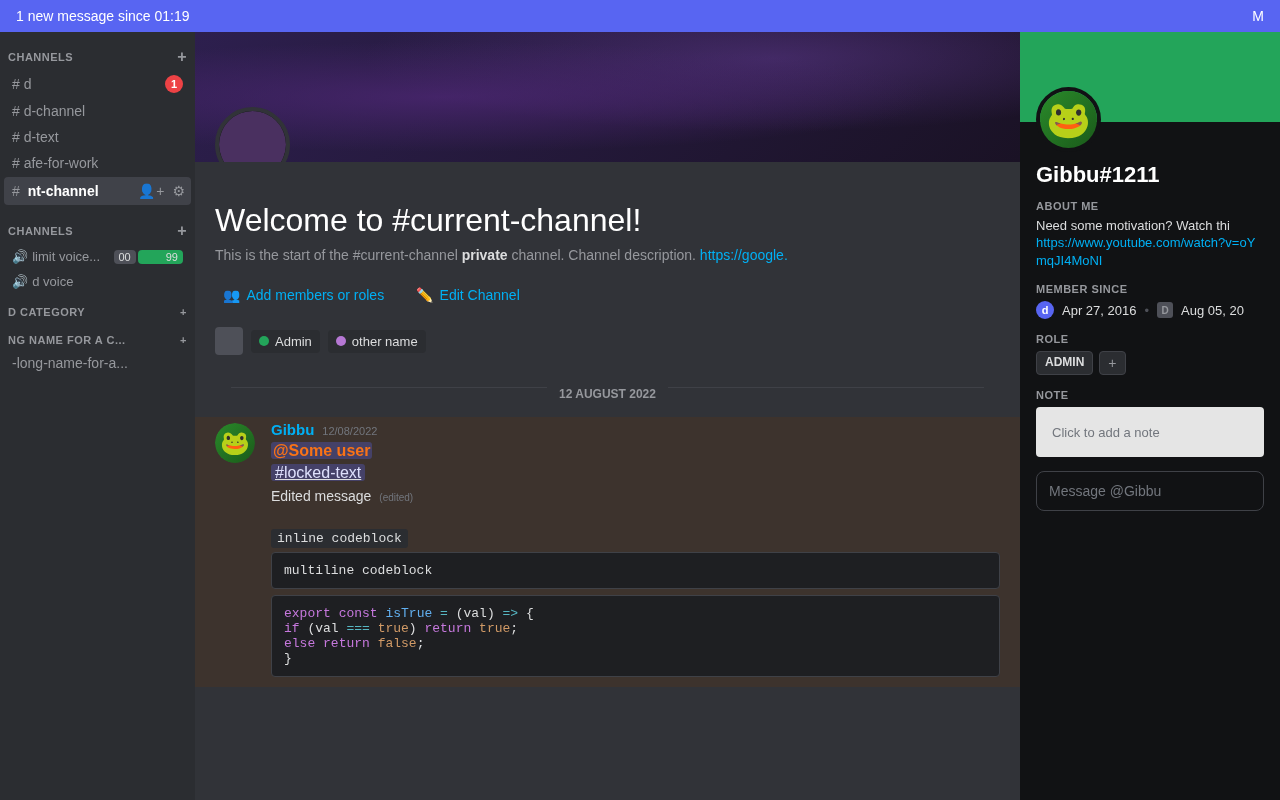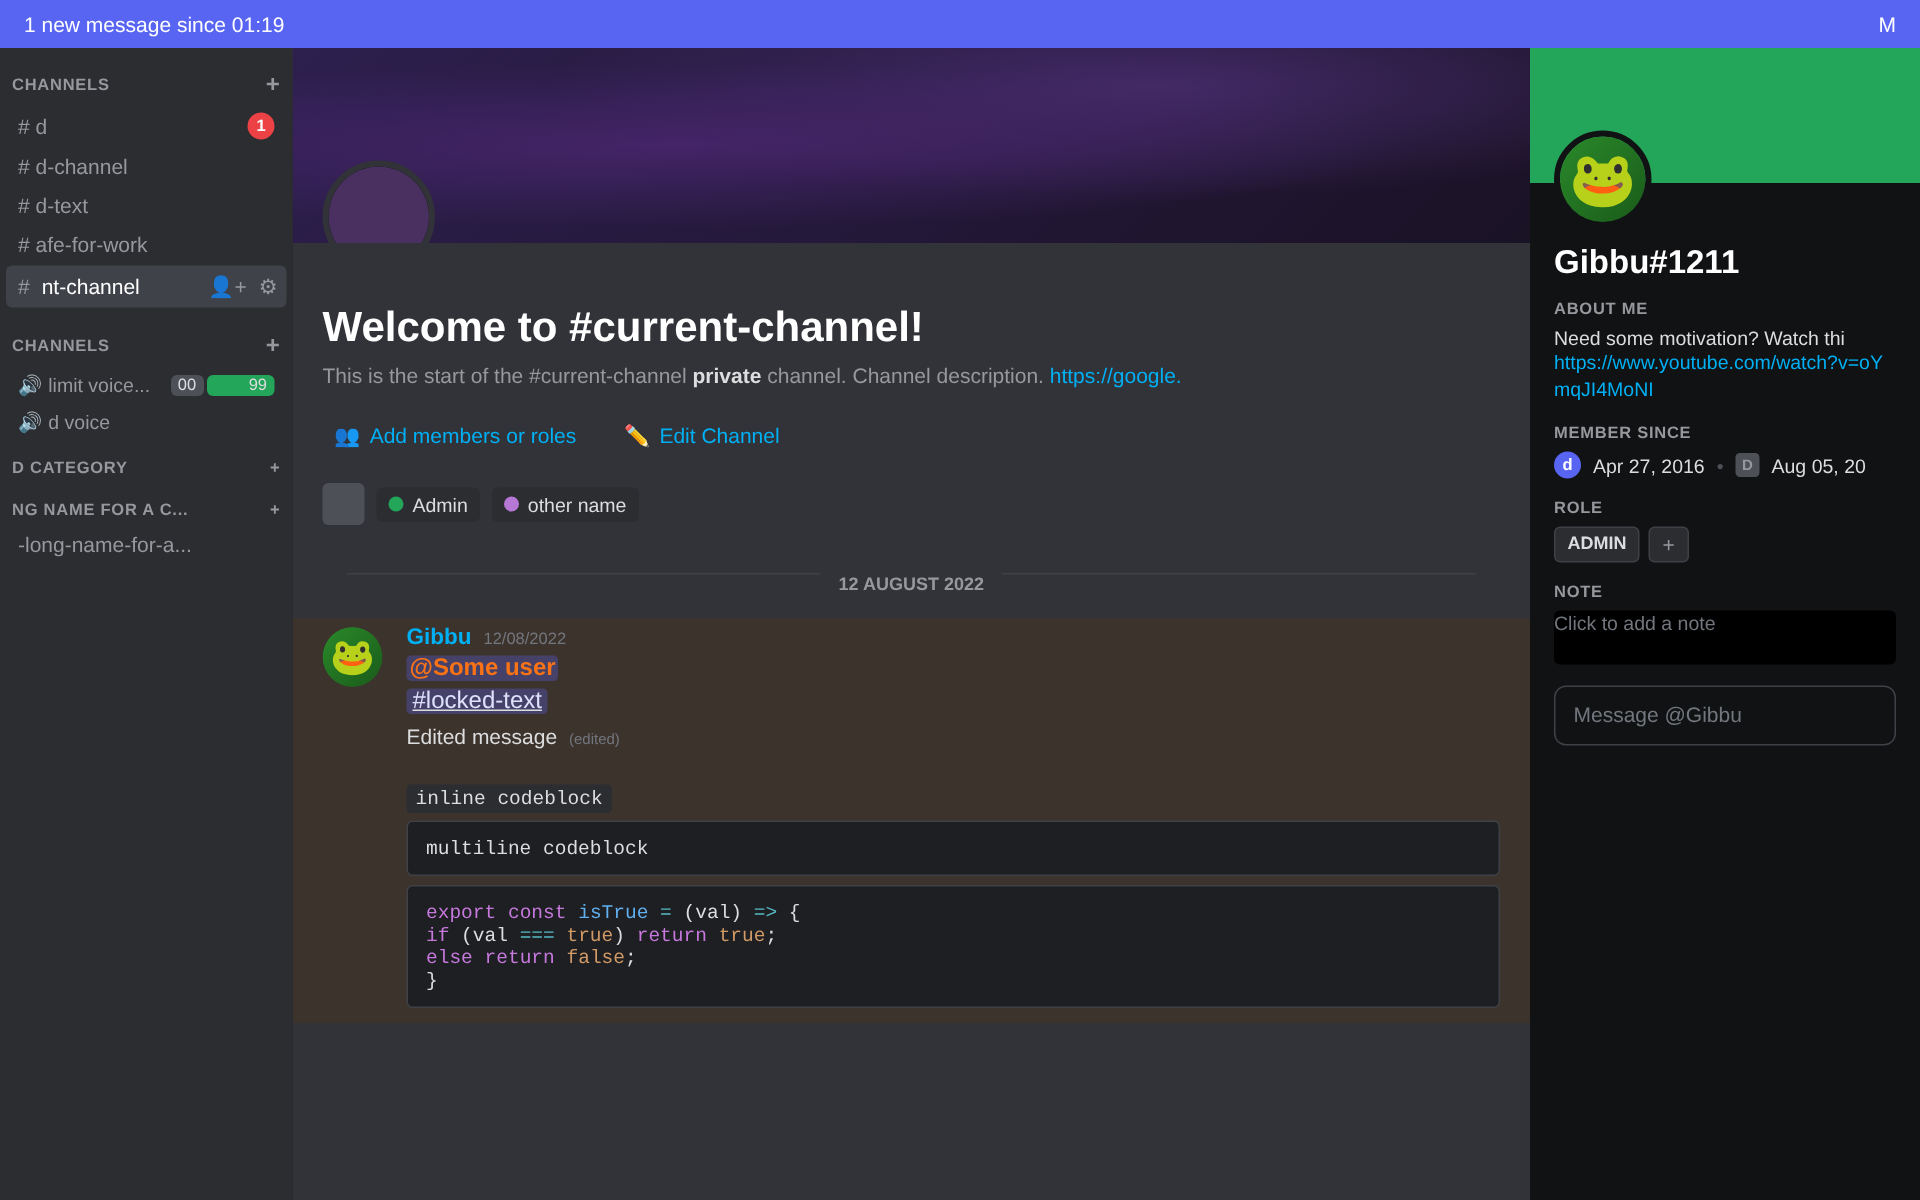--- a/index.html
+++ b/index.html
@@ -100,21 +100,21 @@
       padding: 4px 4px;
       margin: 1px 4px;
       background: #404249;
       border-radius: 4px;
       color: white;
     }
 
     .active-channel-name {
       flex: 1;
       font-size: 14px;
-      font-weight: 400;
+      font-weight: 700;
       overflow: hidden;
       text-overflow: ellipsis;
       white-space: nowrap;
       padding-left: 4px;
     }
 
     .active-channel-icons {
       display: flex;
       gap: 4px;
       align-items: center;
@@ -218,22 +218,22 @@
       background: #4a3060;
       border-radius: 50%;
     }
 
     .channel-welcome {
       padding: 40px 20px 0 20px;
       flex-shrink: 0;
     }
 
     .channel-welcome h1 {
-      font-size: 28px;
-      font-weight: 700;
+      font-size: 32px;
+      font-weight: 400;
       color: white;
       margin-bottom: 8px;
     }
 
     .channel-welcome p {
       font-size: 14px;
       color: #96989d;
       margin-bottom: 12px;
     }
 
@@ -559,23 +559,23 @@
       padding: 3px 8px;
       font-size: 14px;
       color: #96989d;
       cursor: pointer;
       display: flex;
       align-items: center;
       justify-content: center;
     }
 
     .note-box {
-      background: #000000;
-      border-radius: 4px;
-      padding: 0;
+      background: #e5e5e5;
+      border-radius: 4px;
+      padding: 16px;
       min-height: 36px;
     }
 
     .note-placeholder {
       font-size: 13px;
       color: #72767d;
       cursor: text;
     }
 
     .message-gibbu-box {

